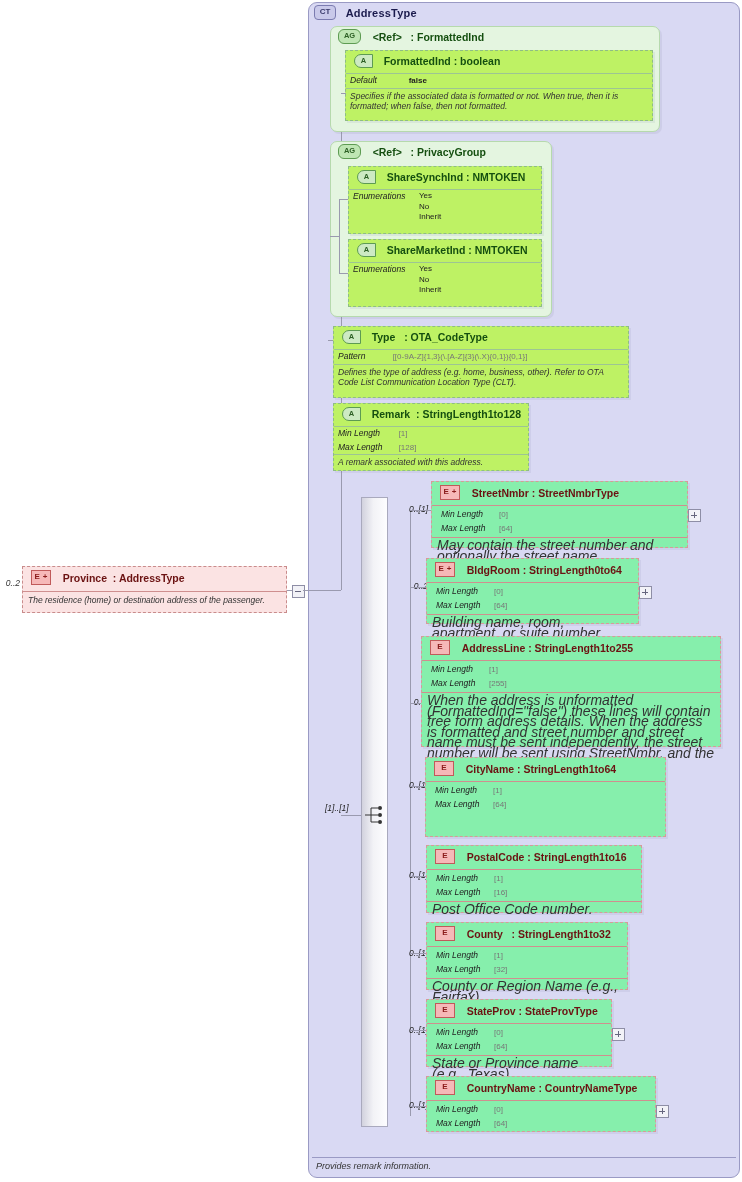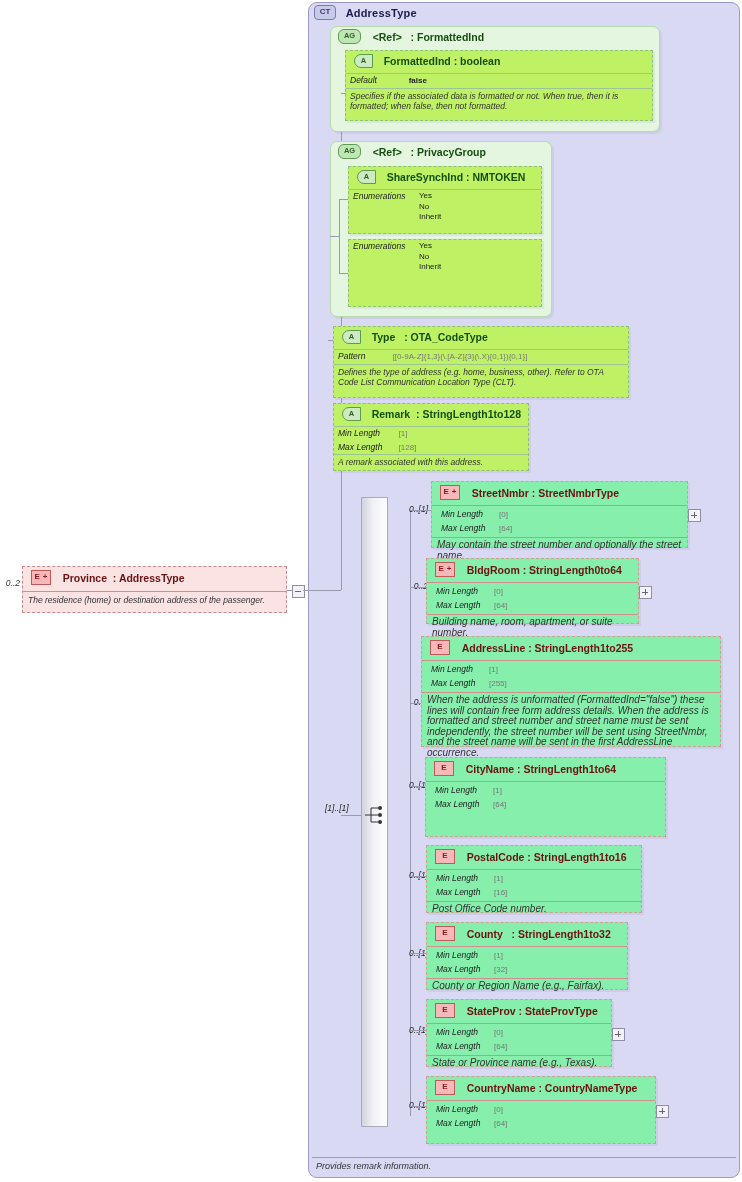--- a/index.html
+++ b/index.html
@@ -90,21 +90,21 @@
     border:1px solid #c05a5a;background:#f6b8b8;
     font-size:8px;font-weight:bold;color:#8b1b1b;vertical-align:middle;
     padding:0 2px;min-width:14px;
   }
   .e-badge.plus::after{content:"+";margin-left:3px;}
   .e-name{
     display:inline-block;margin-left:9px;font-size:10.5px;font-weight:bold;
     color:#6b1212;vertical-align:middle;
   }
   .el-doc{
-    padding:2px 5px 3px 5px;font-style:italic;font-size:10px;color:#333;
+    padding:2px 5px 3px 5px;font-style:italic;font-size:14px;color:#333;
     line-height:10.5px;border-top:1px solid #cf8f8f;
   }
   .el-facets{padding:2px 0 2px 5px;}
 
   
   #root-el{
     left:22px;top:566px;width:265px;height:47px;
     background:#fbe3e3;border:1px dashed #c98c8c;
   }
   #root-el .el-head{border-bottom:1px solid #cf8f8f;height:21px;}
@@ -195,20 +195,24 @@
   <div class="attr-head">
     <span class="a-badge">A</span>
     <span class="a-name"><span>ShareSynchInd</span> <span>:</span> <span>NMTOKEN</span></span>
   </div>
   <div class="facet-row">
     <span class="facet-key" style="width:66px;vertical-align:top;">Enumerations</span><span class="enum-vals"><span>Yes</span><br><span>No</span><br><span>Inherit</span></span>
   </div>
 </div>
 
 <div class="abs attr-box" style="left:348px;top:239px;width:194px;height:68px;">
+  <div class="attr-head">
+    <span class="a-badge">A</span>
+    <span class="a-name"><span>ShareMarketInd</span> <span>:</span> <span>NMTOKEN</span></span>
+  </div>
   <div class="facet-row">
     <span class="facet-key" style="width:66px;vertical-align:top;">Enumerations</span><span class="enum-vals"><span>Yes</span><br><span>No</span><br><span>Inherit</span></span>
   </div>
 </div>
 
 <div class="vline" style="left:339px;top:199px;height:74px;"></div>
 <div class="hline" style="left:339px;top:199px;width:9px;"></div>
 <div class="hline" style="left:339px;top:273px;width:9px;"></div>
 <div class="hline" style="left:330px;top:236px;width:9px;"></div>
 
@@ -353,21 +357,21 @@
   <div class="el-facets">
     <div class="facet-row"><span class="facet-key" style="width:58px">Min Length</span><span class="facet-val">[0]</span></div>
     <div class="facet-row"><span class="facet-key" style="width:58px">Max Length</span><span class="facet-val">[64]</span></div>
   </div>
   <div class="el-doc">State or Province name (e.g., Texas).</div>
 </div>
 <div class="hline" style="left:410px;top:1030px;width:16px;"></div>
 <div class="boxbtn plus" style="left:612px;top:1028px;"></div>
 
 <div class="card" style="left:392px;top:1100px;width:36px;">0..[1]</div>
-<div class="abs el-box" style="left:426px;top:1076px;width:230px;height:68px;">
+<div class="abs el-box" style="left:426px;top:1076px;width:230px;height:56px;">
   <div class="el-head">
     <span class="e-badge">E</span>
     <span class="e-name"><span>CountryName</span> <span>:</span> <span>CountryNameType</span></span>
   </div>
   <div class="el-facets">
     <div class="facet-row"><span class="facet-key" style="width:58px">Min Length</span><span class="facet-val">[0]</span></div>
     <div class="facet-row"><span class="facet-key" style="width:58px">Max Length</span><span class="facet-val">[64]</span></div>
   </div>
 </div>
 <div class="hline" style="left:410px;top:1106px;width:16px;"></div>

